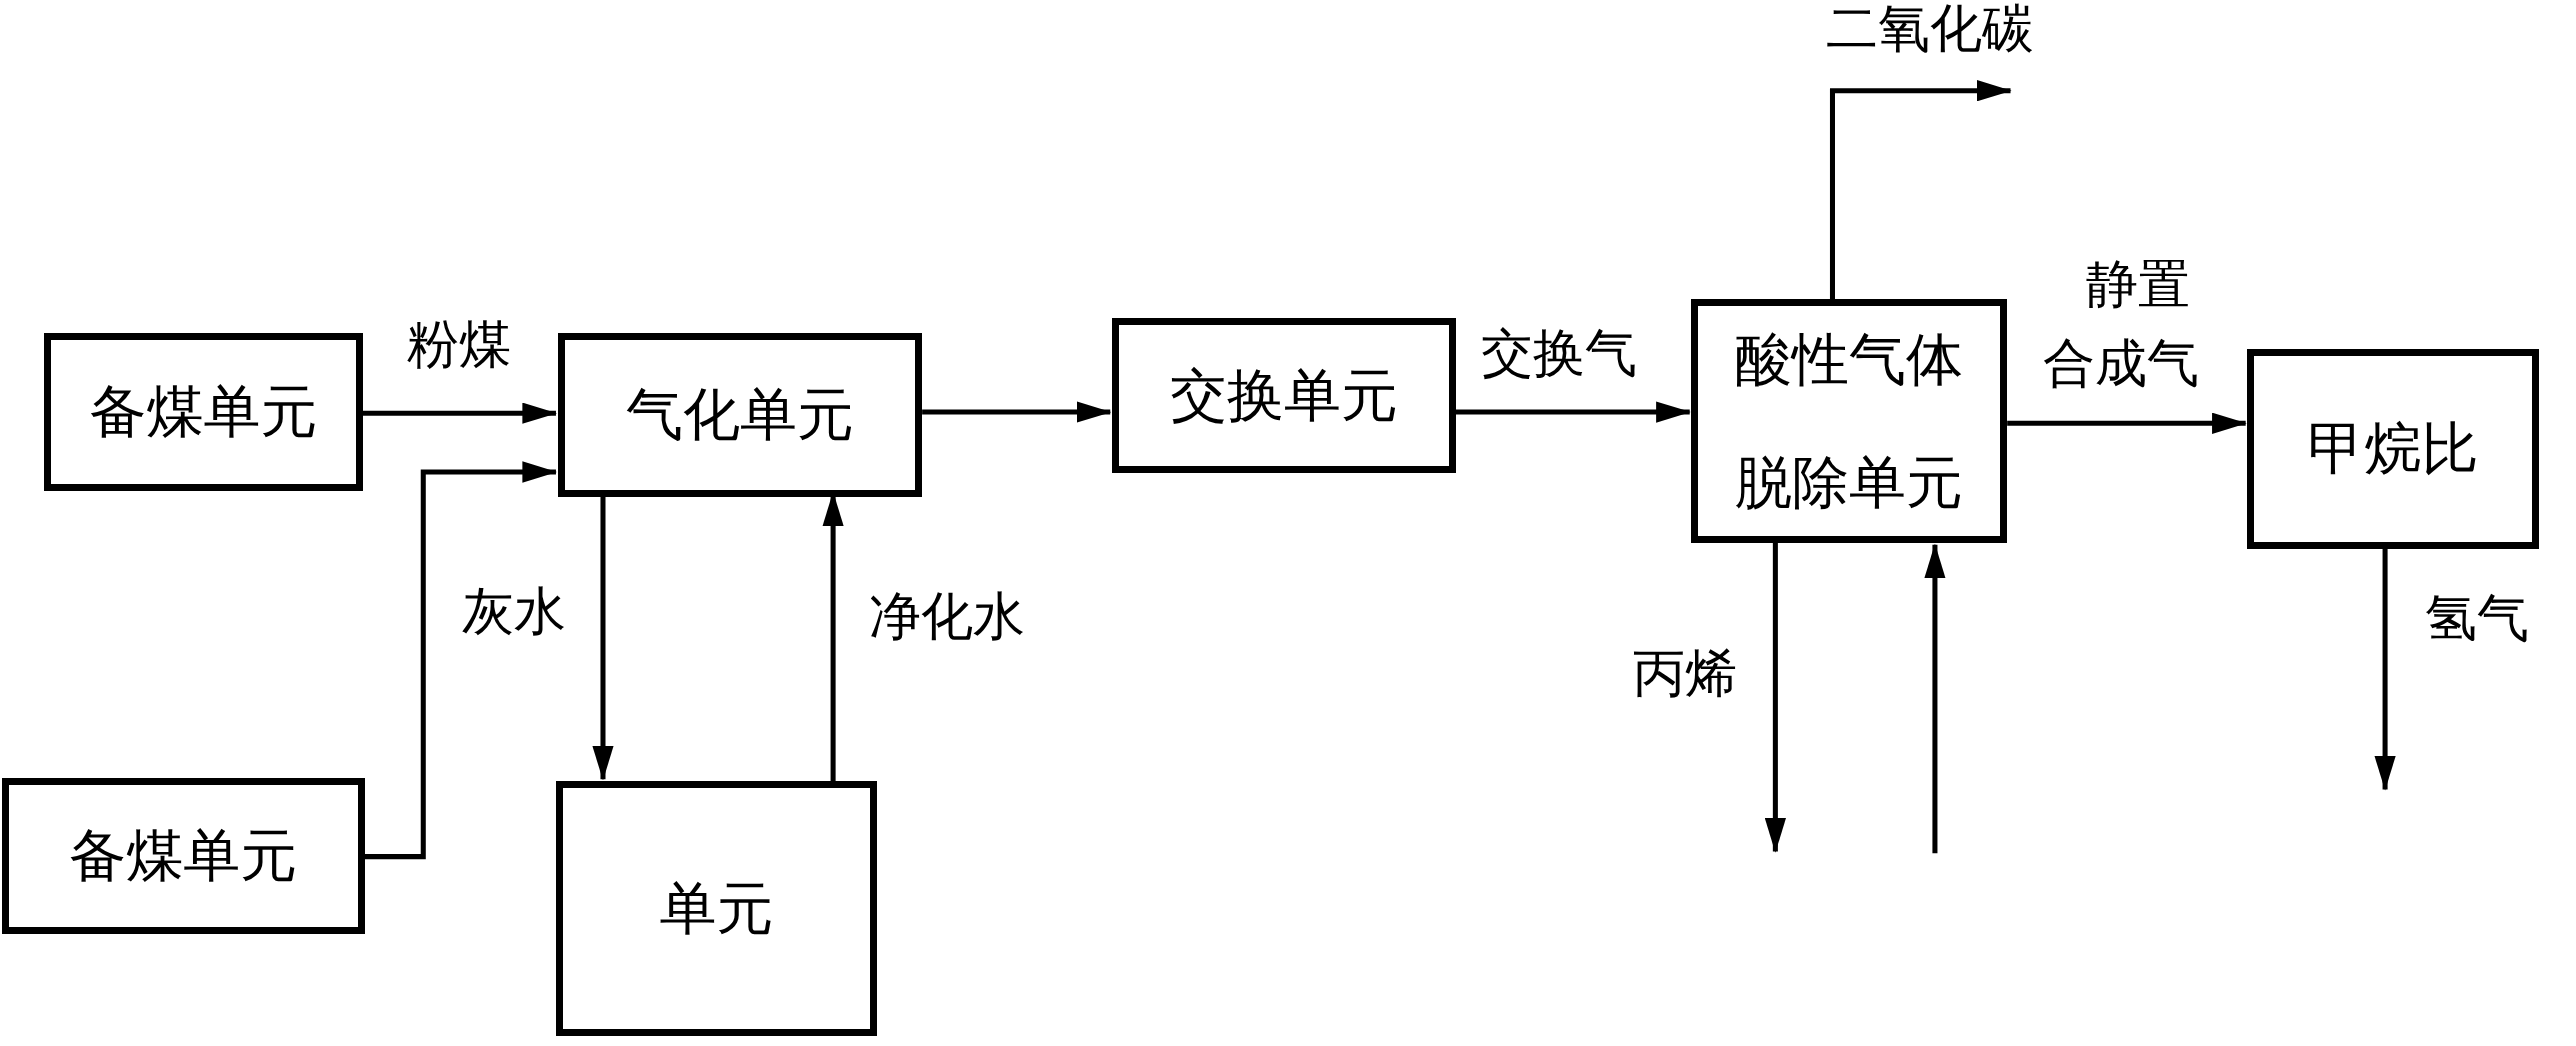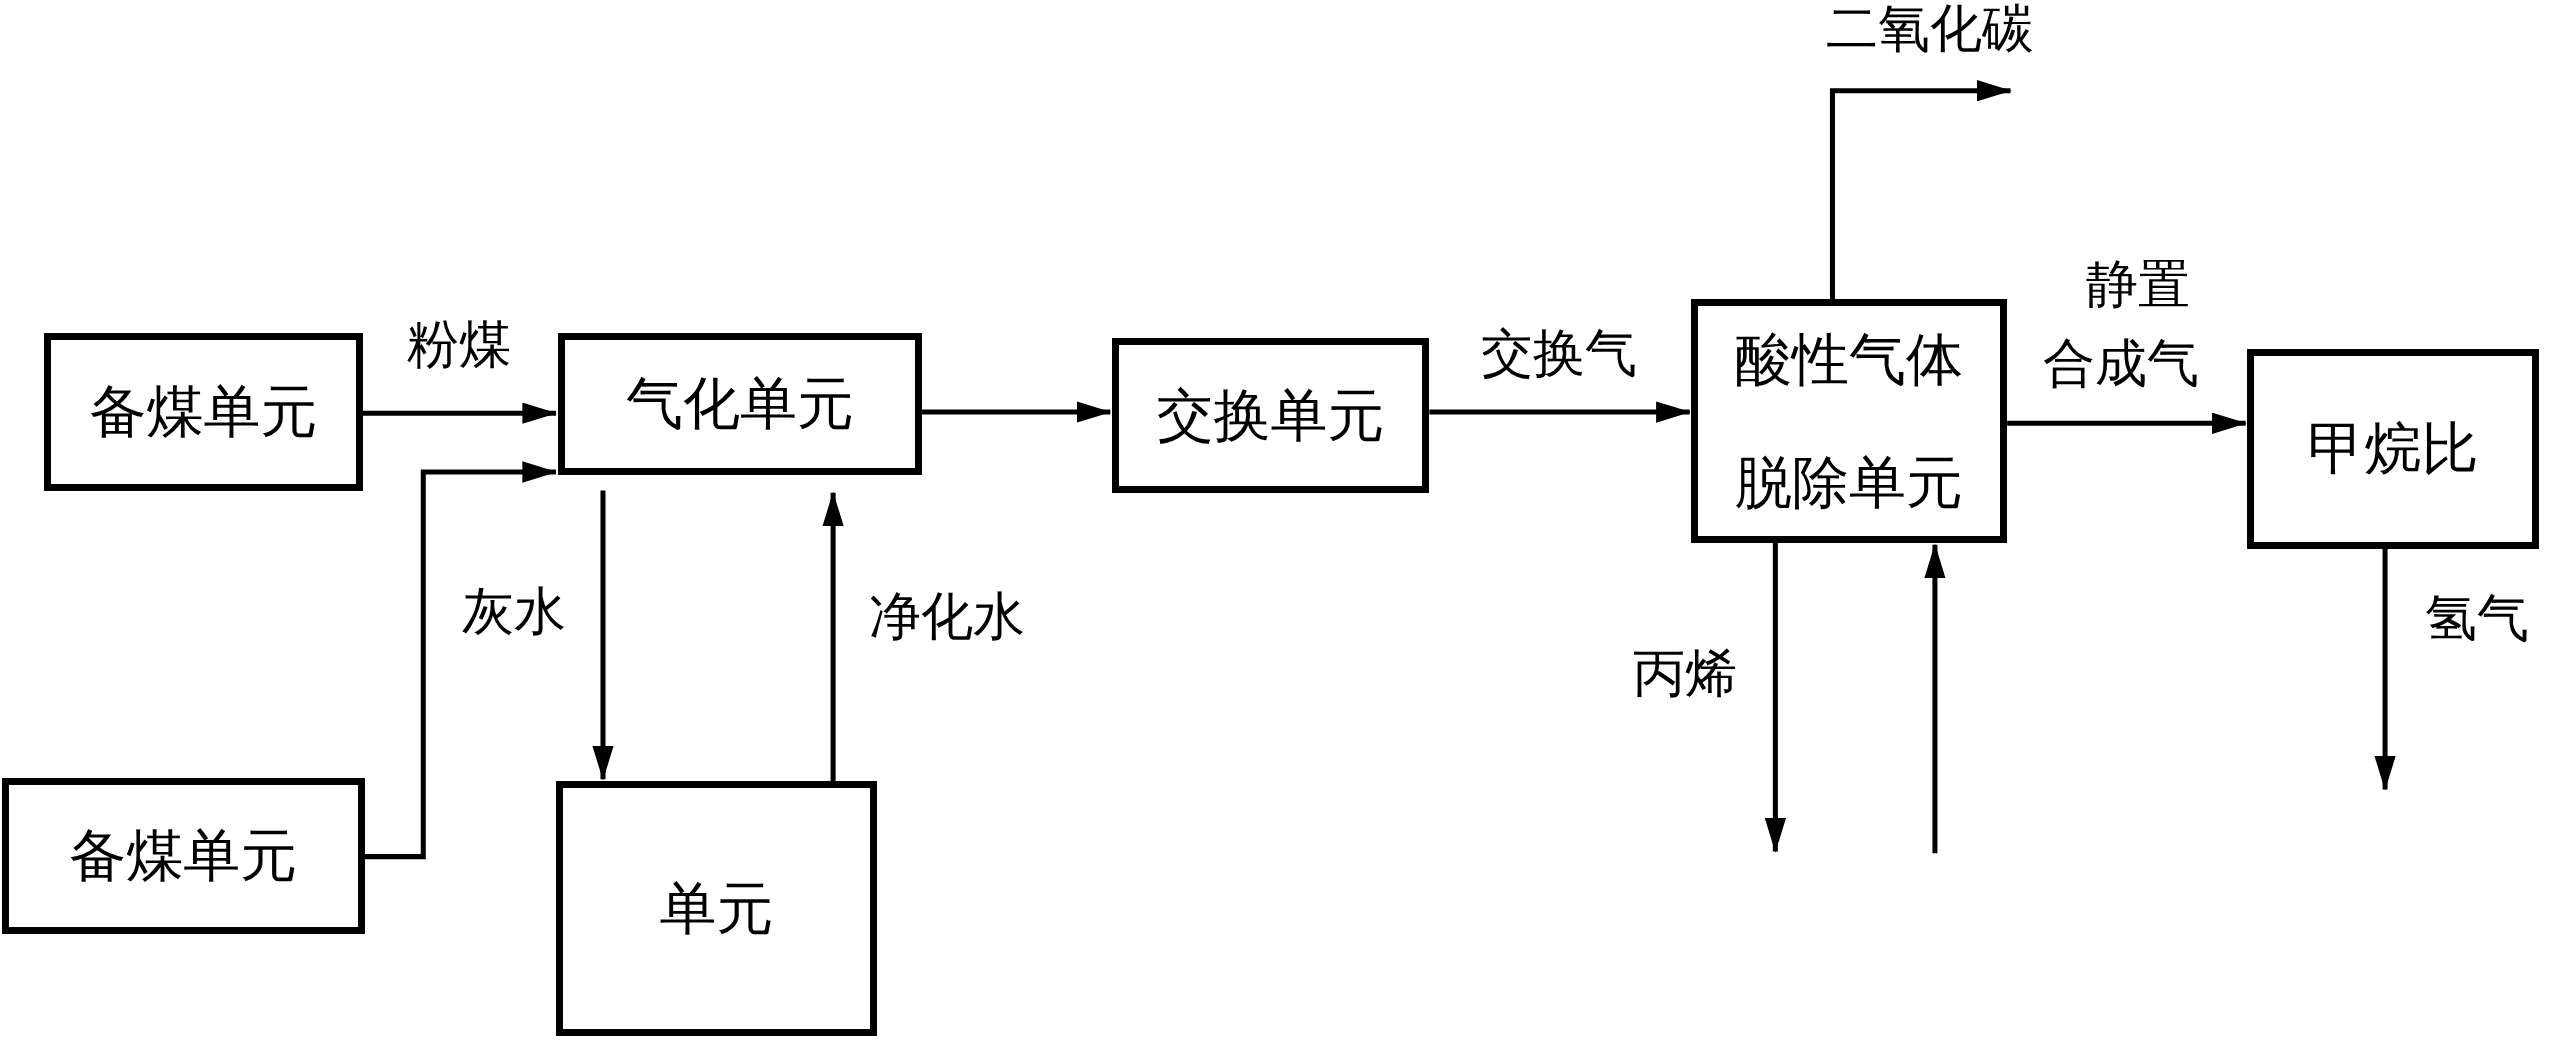--- a/index.html
+++ b/index.html
@@ -44,23 +44,23 @@
     font-size: 52px;
     line-height: 1.15;
     white-space: nowrap;
     transform: translateX(-50%);
     text-align: center;
     font-family: Liberation Mono, monospace;
   }
   
   #box-coal-prep-top        { left: 44px;   top: 333px;  width: 319px; height: 158px; }
   #box-coal-prep-bottom     { left: 1.7px;    top: 778px; width: 363px; height: 156px; }
-  #box-gasification         { left: 558px;  top: 333px;  width: 364px; height: 142px; }
+  #box-gasification         { left: 558px;  top: 333px;  width: 364px; height: 164px; }
   #box-gray-water-treatment { left: 556px;  top: 781px; width: 321px; height: 255px; }
-  #box-shift                { left: 1112px; top: 338px;  width: 317px; height: 155px; }
+  #box-shift                { left: 1112px; top: 318px;  width: 344px; height: 155px; }
   #box-acid-gas-removal     { left: 1691px; top: 299px;  width: 316px; height: 244px; gap: 32px; }
   #box-methane-ratio        { left: 2247px; top: 349px;  width: 292px; height: 200px; }
   #box-refrigeration        { left: 1666px; top: 853px; width: 375px; height: 191px; }
   
   #label-pulverized-coal  { left: 459px;  top: 319px;  }
   #label-shift-gas        { left: 1559px; top: 328px;  }
   #label-carbon-dioxide   { left: 1930px; top: 3.4px;    }
   #label-settled-line1    { left: 2138px; top: 259px;  }
   #label-settled-line2    { left: 2121px; top: 338px;  }
   #label-hydrogen         { left: 2477px; top: 593px; }

